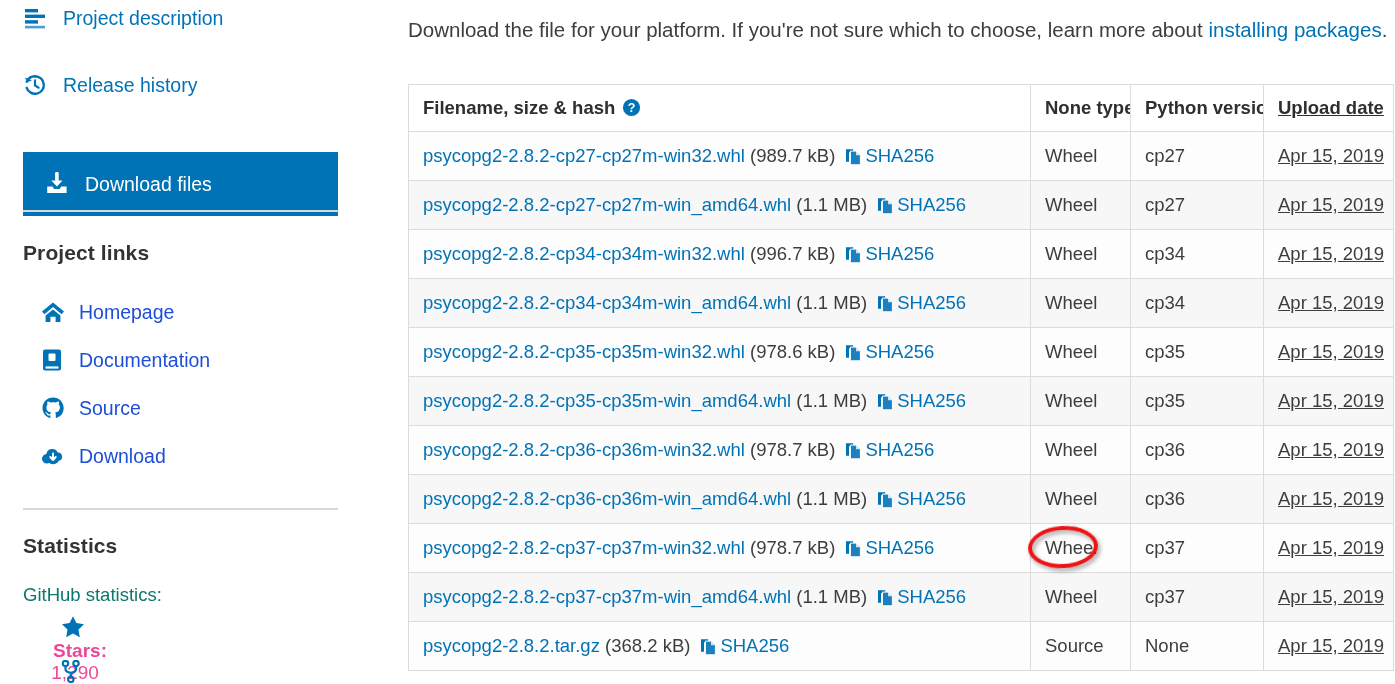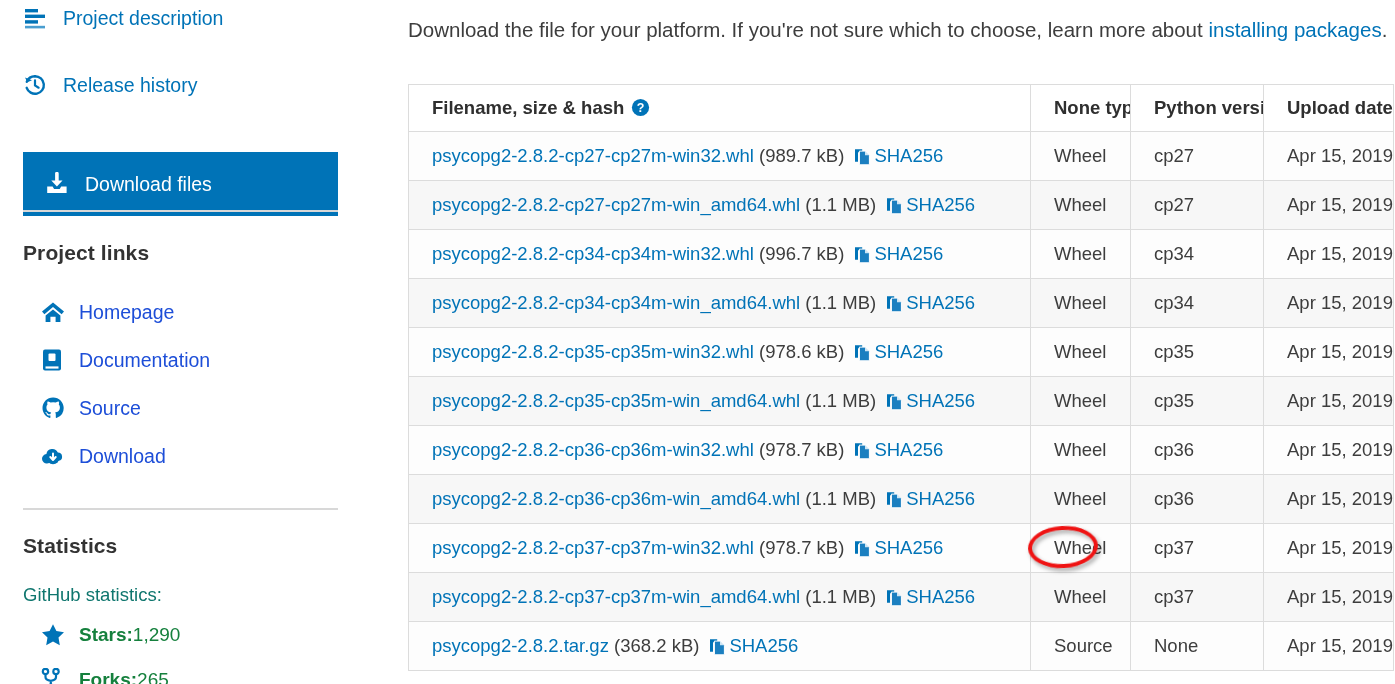--- a/index.html
+++ b/index.html
@@ -75,22 +75,23 @@
 
   .gh-lead {
     position: absolute; left: 23px; top: 584px;
     font-size: 18.5px; color: #0f766e;
   }
   .stat-list { position: absolute; left: 41px; top: 612px; }
   .stat-row {
     display:flex; align-items:center;
     height: 45px;
     font-size: 19px;
-    color: #15803d;
+    color: #ec4899;
     cursor: pointer;
+    flex-direction: column;
   }
   .stat-row .s-ico { width: 28px; flex:0 0 28px; display:flex; align-items:center; }
   .stat-row .s-lbl { margin-left: 10px; font-weight: bold; }
   .stat-row .s-val { font-weight: normal; }
 
   
   .main { position: absolute; left: 406px; top: 0; width: 989px; }
   .intro {
     position: absolute; left: 2px; top: 16px;
     width: 975px;
@@ -103,21 +104,21 @@
   table.files {
     position: absolute;
     left: 2px; top: 84px;
     width: 985px;
     border-collapse: collapse;
     table-layout: fixed;
     background: #fff;
   }
   table.files th, table.files td {
     border: 1px solid #dcdcdc;
-    padding: 0 23px;
+    padding: 0 14px;
     height: 49px;
     vertical-align: middle;
     text-align: left;
     font-size: 18.5px;
     color: #3d3d3d;
     font-weight: normal;
     overflow: hidden;
     white-space: nowrap;
   }
   table.files thead th {
@@ -126,21 +127,21 @@
     font-size: 18.5px;
     color: #2f2f2f;
     background: #fff;
   }
   table.files tbody tr:nth-child(odd)  td { background: #fdfdfd; }
   table.files tbody tr:nth-child(even) td { background: #f7f7f7; }
 
   .c-name { width: 622px; }
   .c-type { width: 100px; }
   .c-pyv  { width: 133px; }
-  .c-date { width: 130px; }
+  .c-date { width: 130px; text-decoration: underline; }
 
   .fname { color: #0073b7; text-decoration: none; cursor: pointer; }
   .fsize { color: #3d3d3d; }
   .sha {
     color: #0073b7; cursor: pointer;
     margin-left: 10px; white-space: nowrap;
   }
   .sha .sha-t { margin-left: 3px; }
 
   .help-ico {

